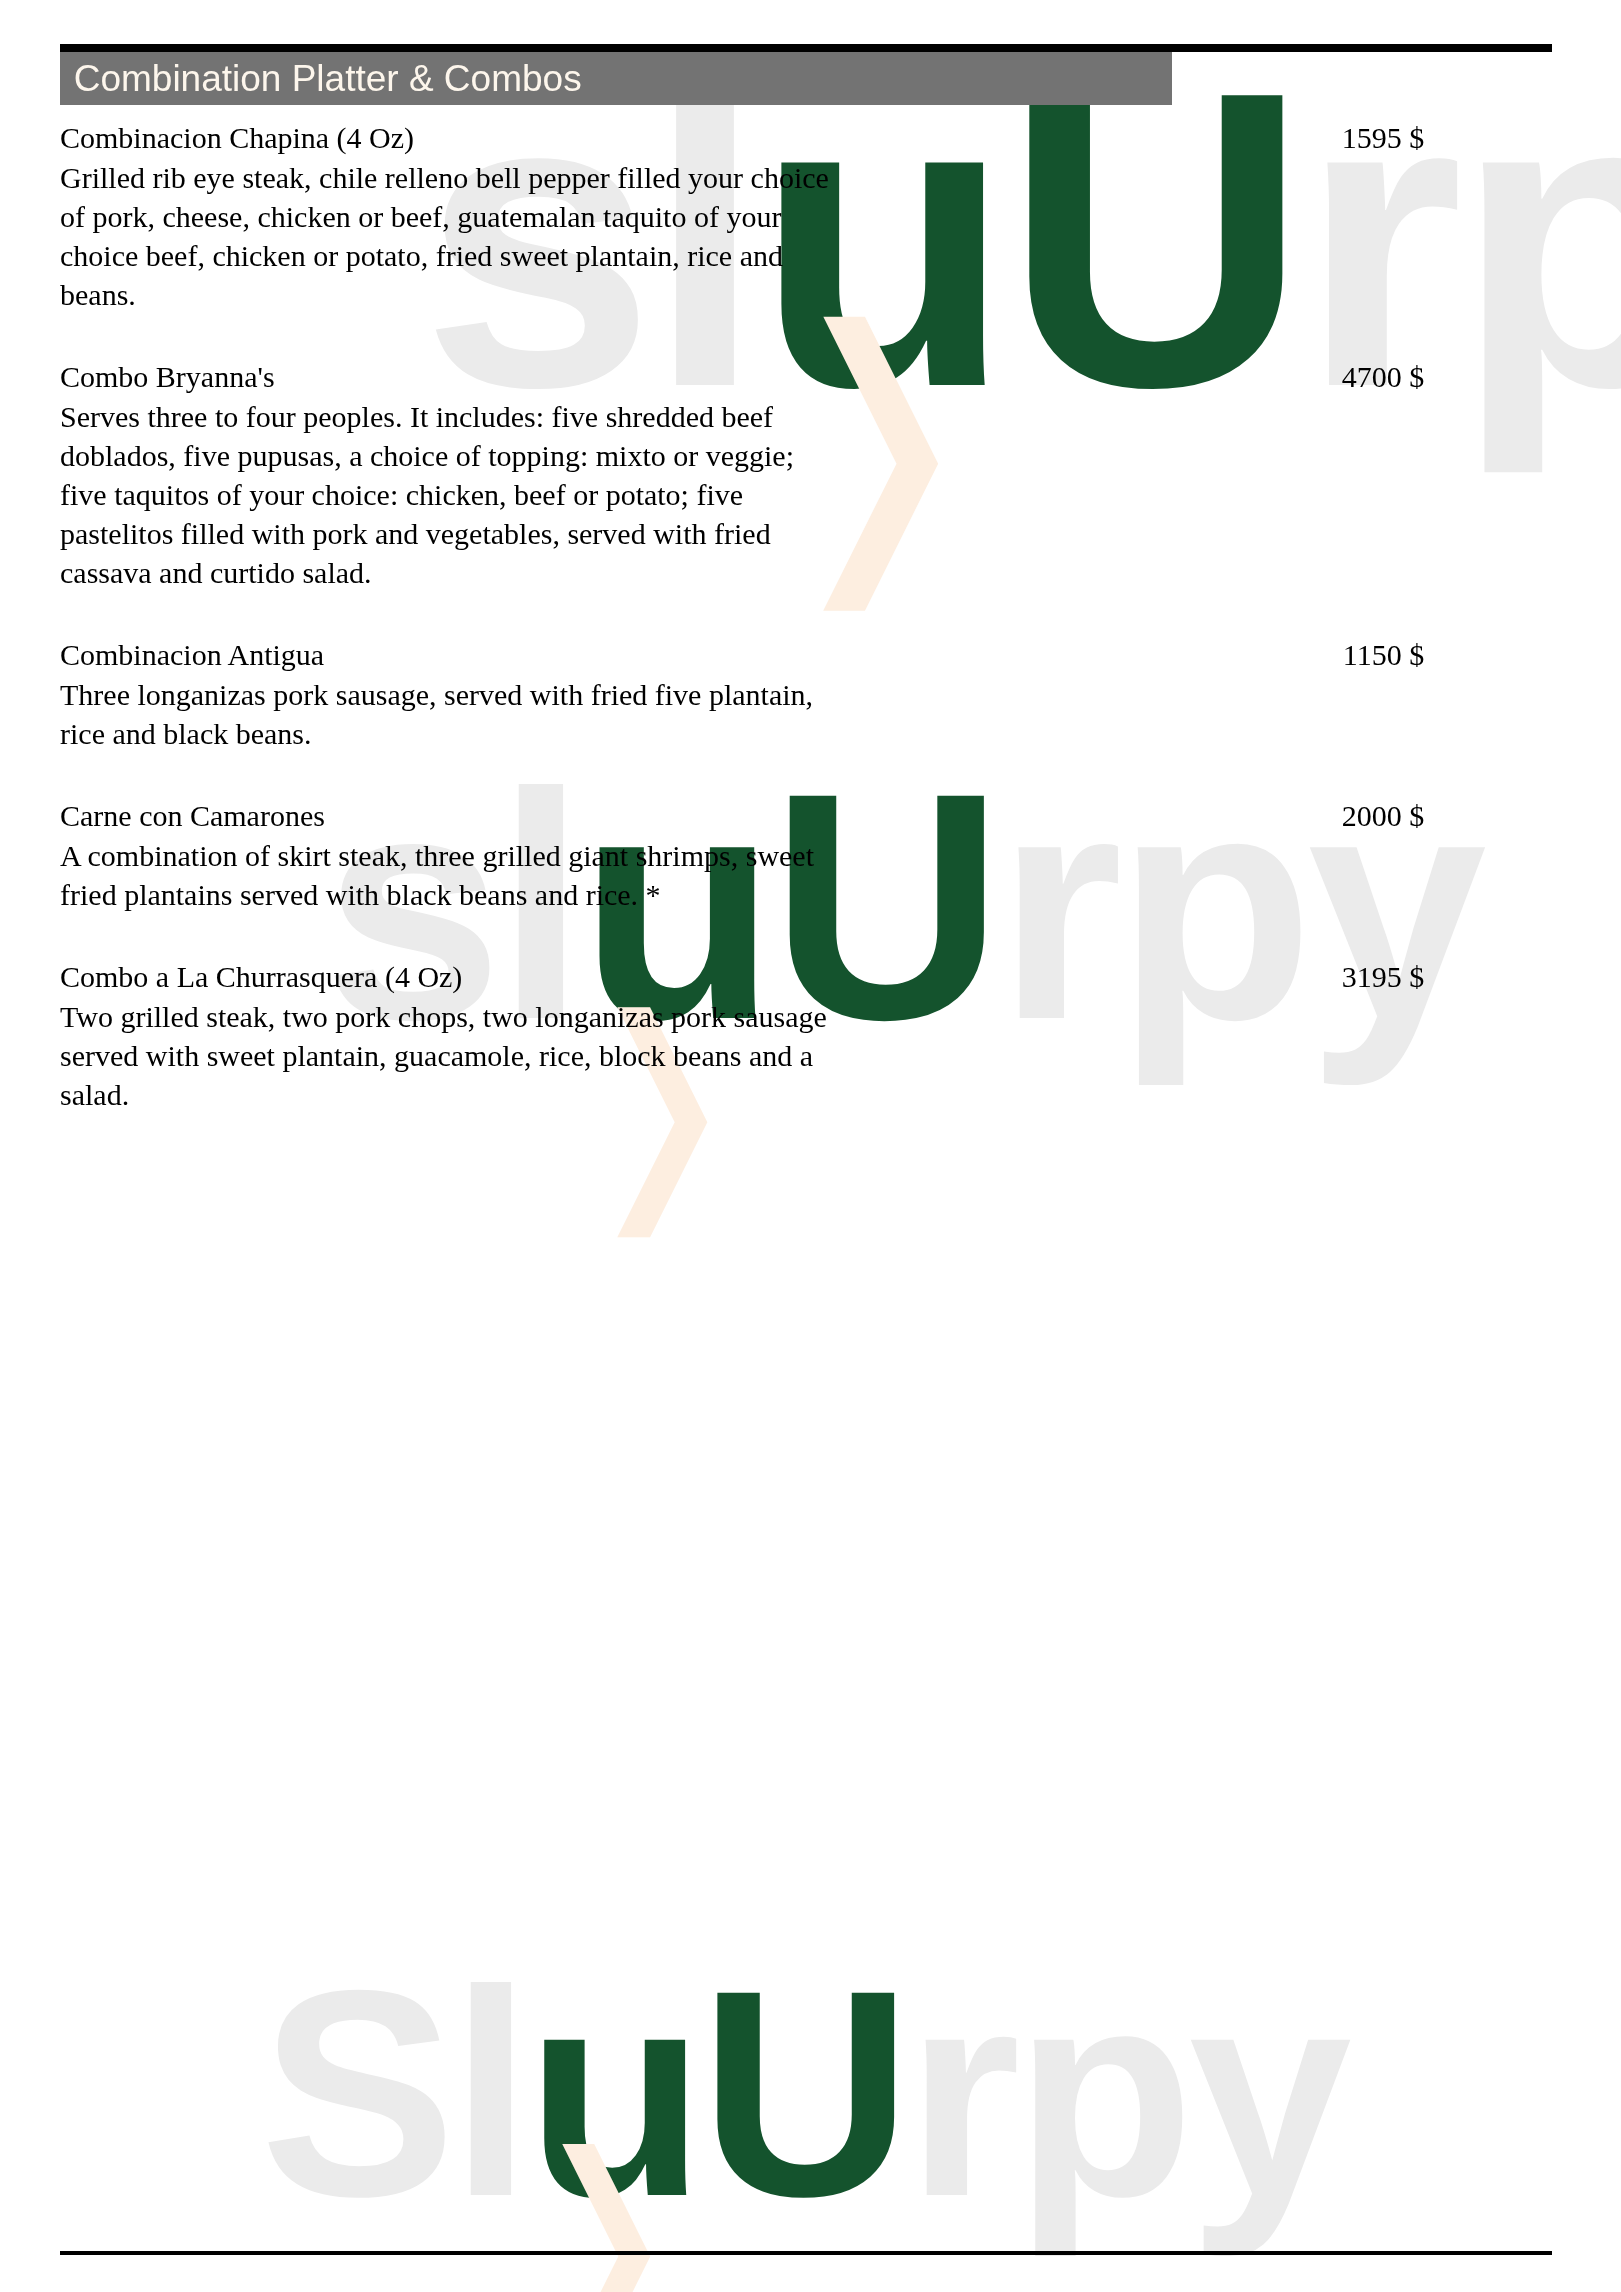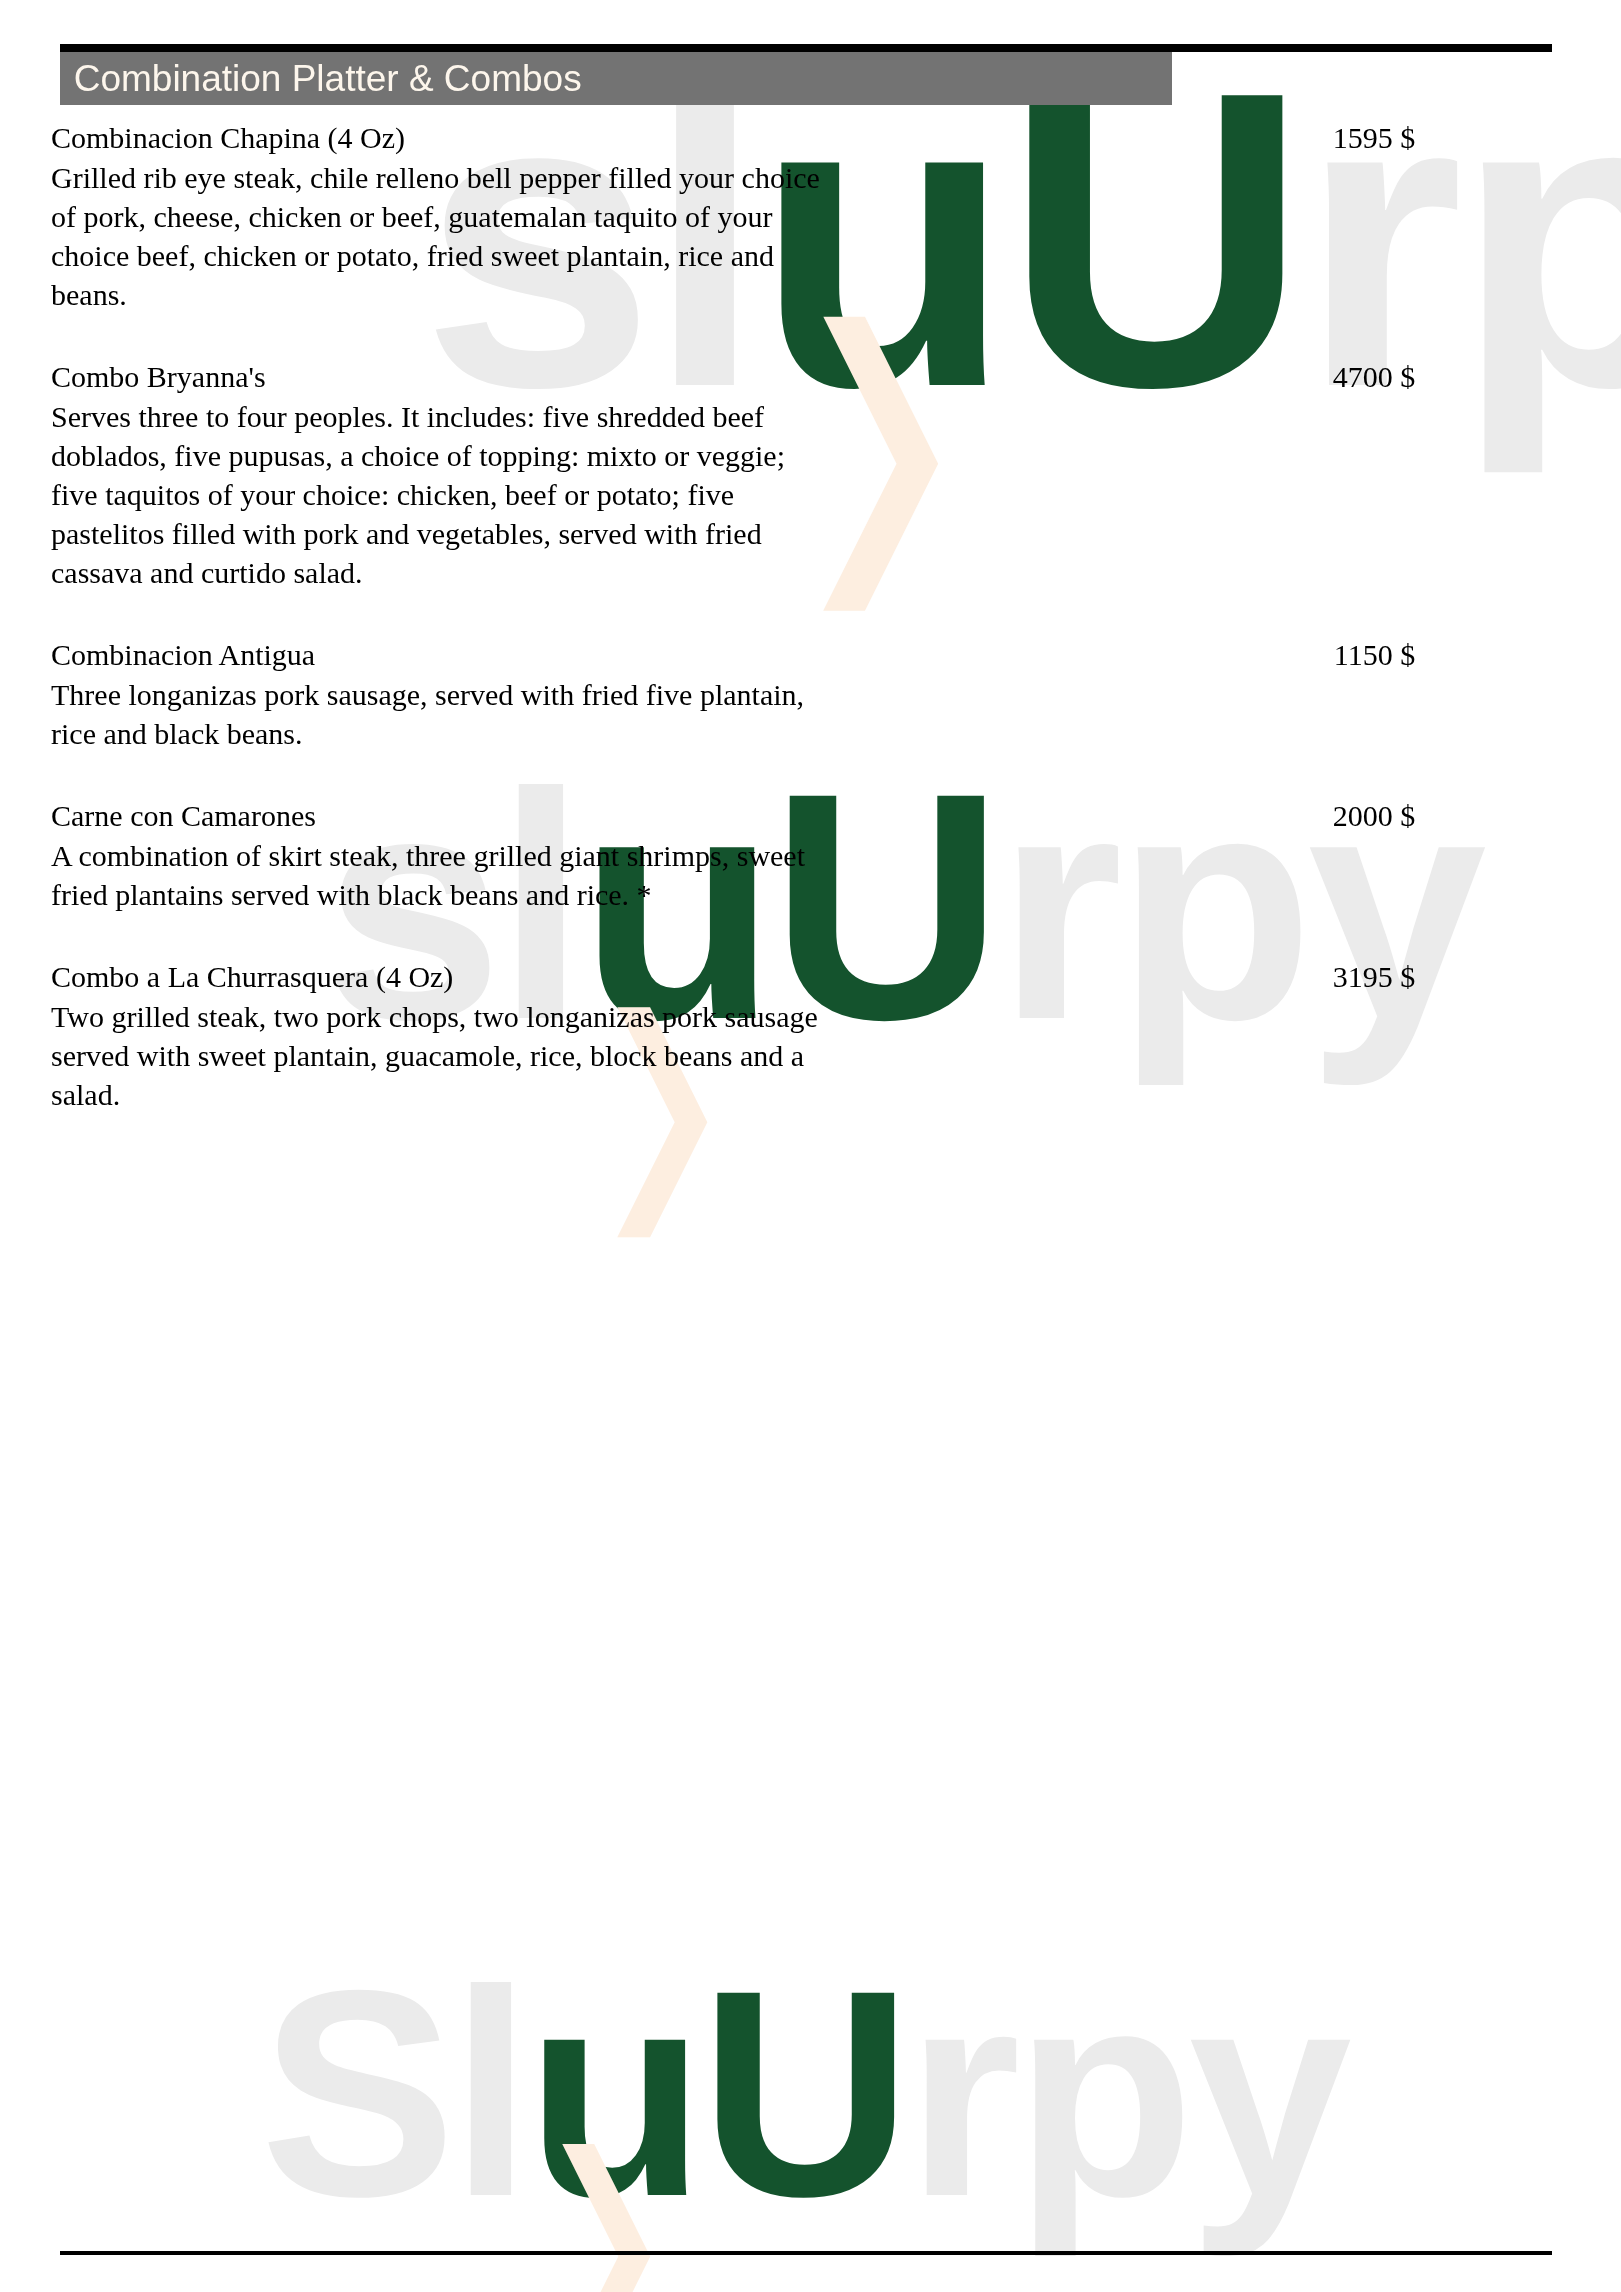--- a/index.html
+++ b/index.html
@@ -88,21 +88,21 @@
     font-size: 37px;
     color: #fdf6ec;
     margin-left: 13.7px;
     line-height: 1;
     white-space: nowrap;
   }
 
   
   .menu {
     position: absolute;
-    left: 51px;
+    left: 60px;
     top: 118px;
     width: 1372px;
   }
   .menu-item {
     position: relative;
     margin-bottom: 43px;
   }
   .item-head {
     display: flex;
     align-items: baseline;

